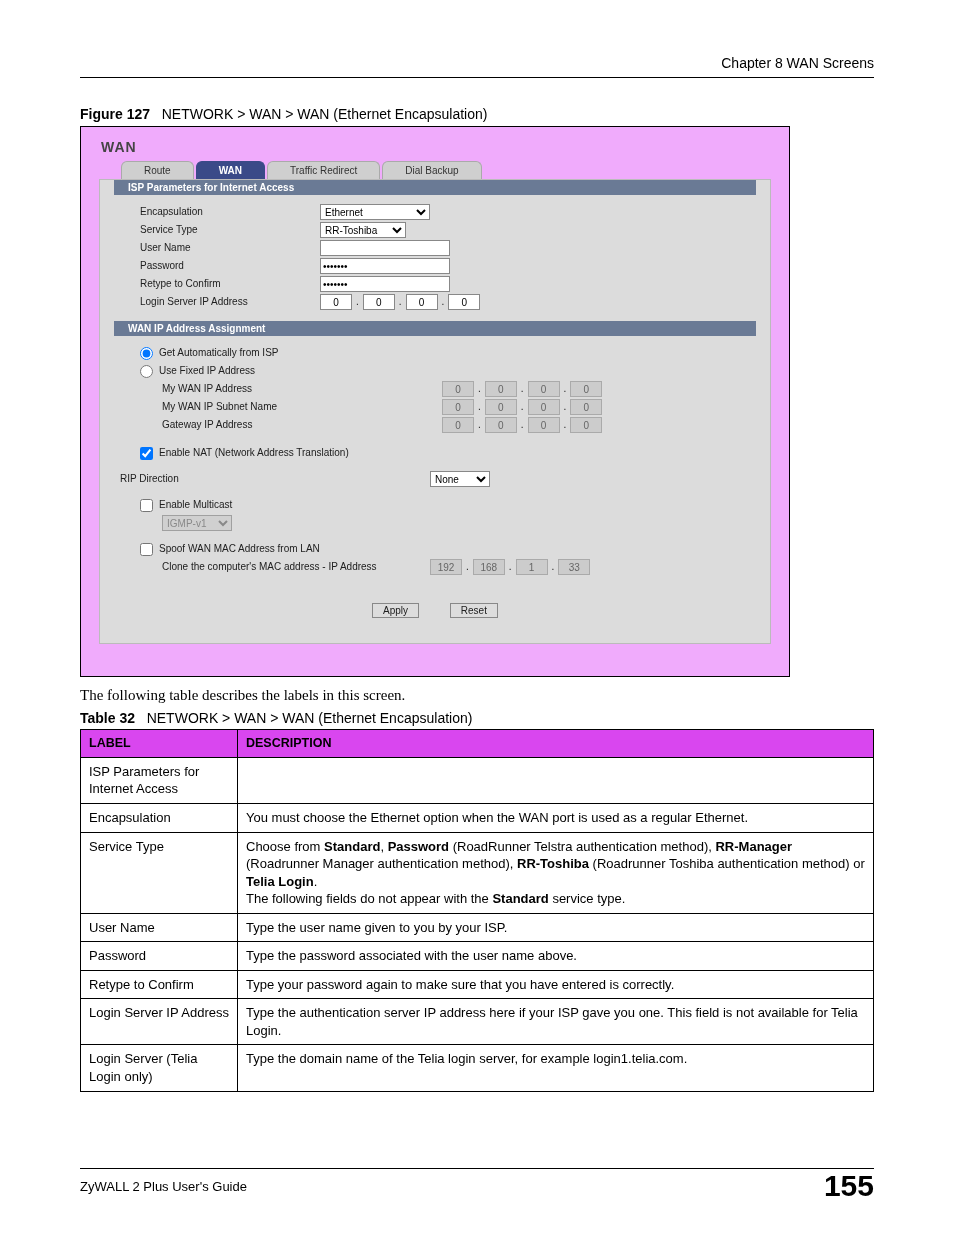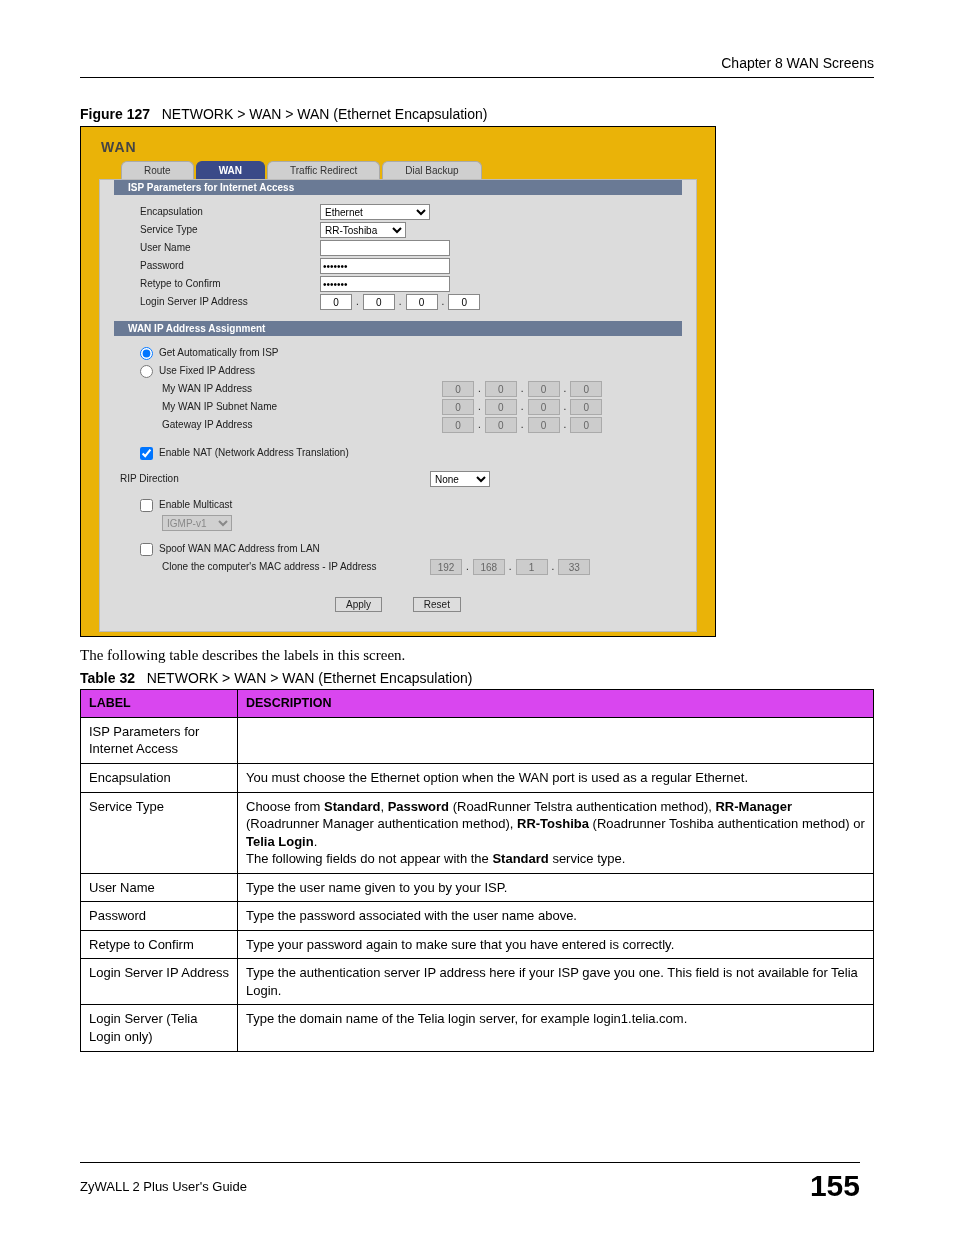--- a/index.html
+++ b/index.html
@@ -26,26 +26,26 @@
     border-top: 1.5px solid #000;
     margin: 4px 0 28px 0;
   }
   .fig-caption {
     font-size: 14px;
     margin-bottom: 4px;
   }
   .fig-caption b { font-weight: bold; }
   .screenshot-box {
     border: 1px solid #000;
-    background: #eab308;
-    padding: 10px 18px 4px 18px;
+    background: #f0abfc;
+    padding: 10px 18px 32px 18px;
     font-family: Verdana, Arial, sans-serif;
     font-size: 10px;
     color: #202020;
-    width: 636px;
+    width: 710px;
     box-sizing: border-box;
   }
   .wan-title {
     font-weight: bold;
     font-size: 14px;
     color: #444;
     margin: 2px 0 6px 2px;
     letter-spacing: 1px;
   }
   .tabs {
@@ -128,21 +128,21 @@
   .btnbar {
     text-align: center;
     margin-top: 18px;
   }
   .btn {
     display:inline-block;
     font-size:10px;
     padding: 1px 10px;
     background:#ddd;
     border: 1px solid #888;
-    margin: 3px 14px;
+    margin: 9px 14px;
   }
   .following-text {
     font-family: "Times New Roman", Times, serif;
     font-size: 15px;
     margin: 10px 0 6px 0;
   }
   .tbl-caption {
     font-size: 14px;
     margin-bottom: 3px;
   }
@@ -162,23 +162,22 @@
     font-weight: bold;
     font-size: 12.5px;
     background: #d946ef;
     text-transform: uppercase;
   }
   table.desc td:first-child { width: 140px; }
   .footer {
     position: absolute;
     bottom: 32px;
     left: 80px;
-    right: 94px;
+    right: 80px;
     border-top: 1.5px solid #000;
-    padding-top: 6px;
     display: flex;
     justify-content: space-between;
     align-items: center;
   }
   .footer-left { font-size: 13px; }
   .footer-right { font-size: 30px; font-weight: bold; }
 </style>
 </head>
 <body>
 

